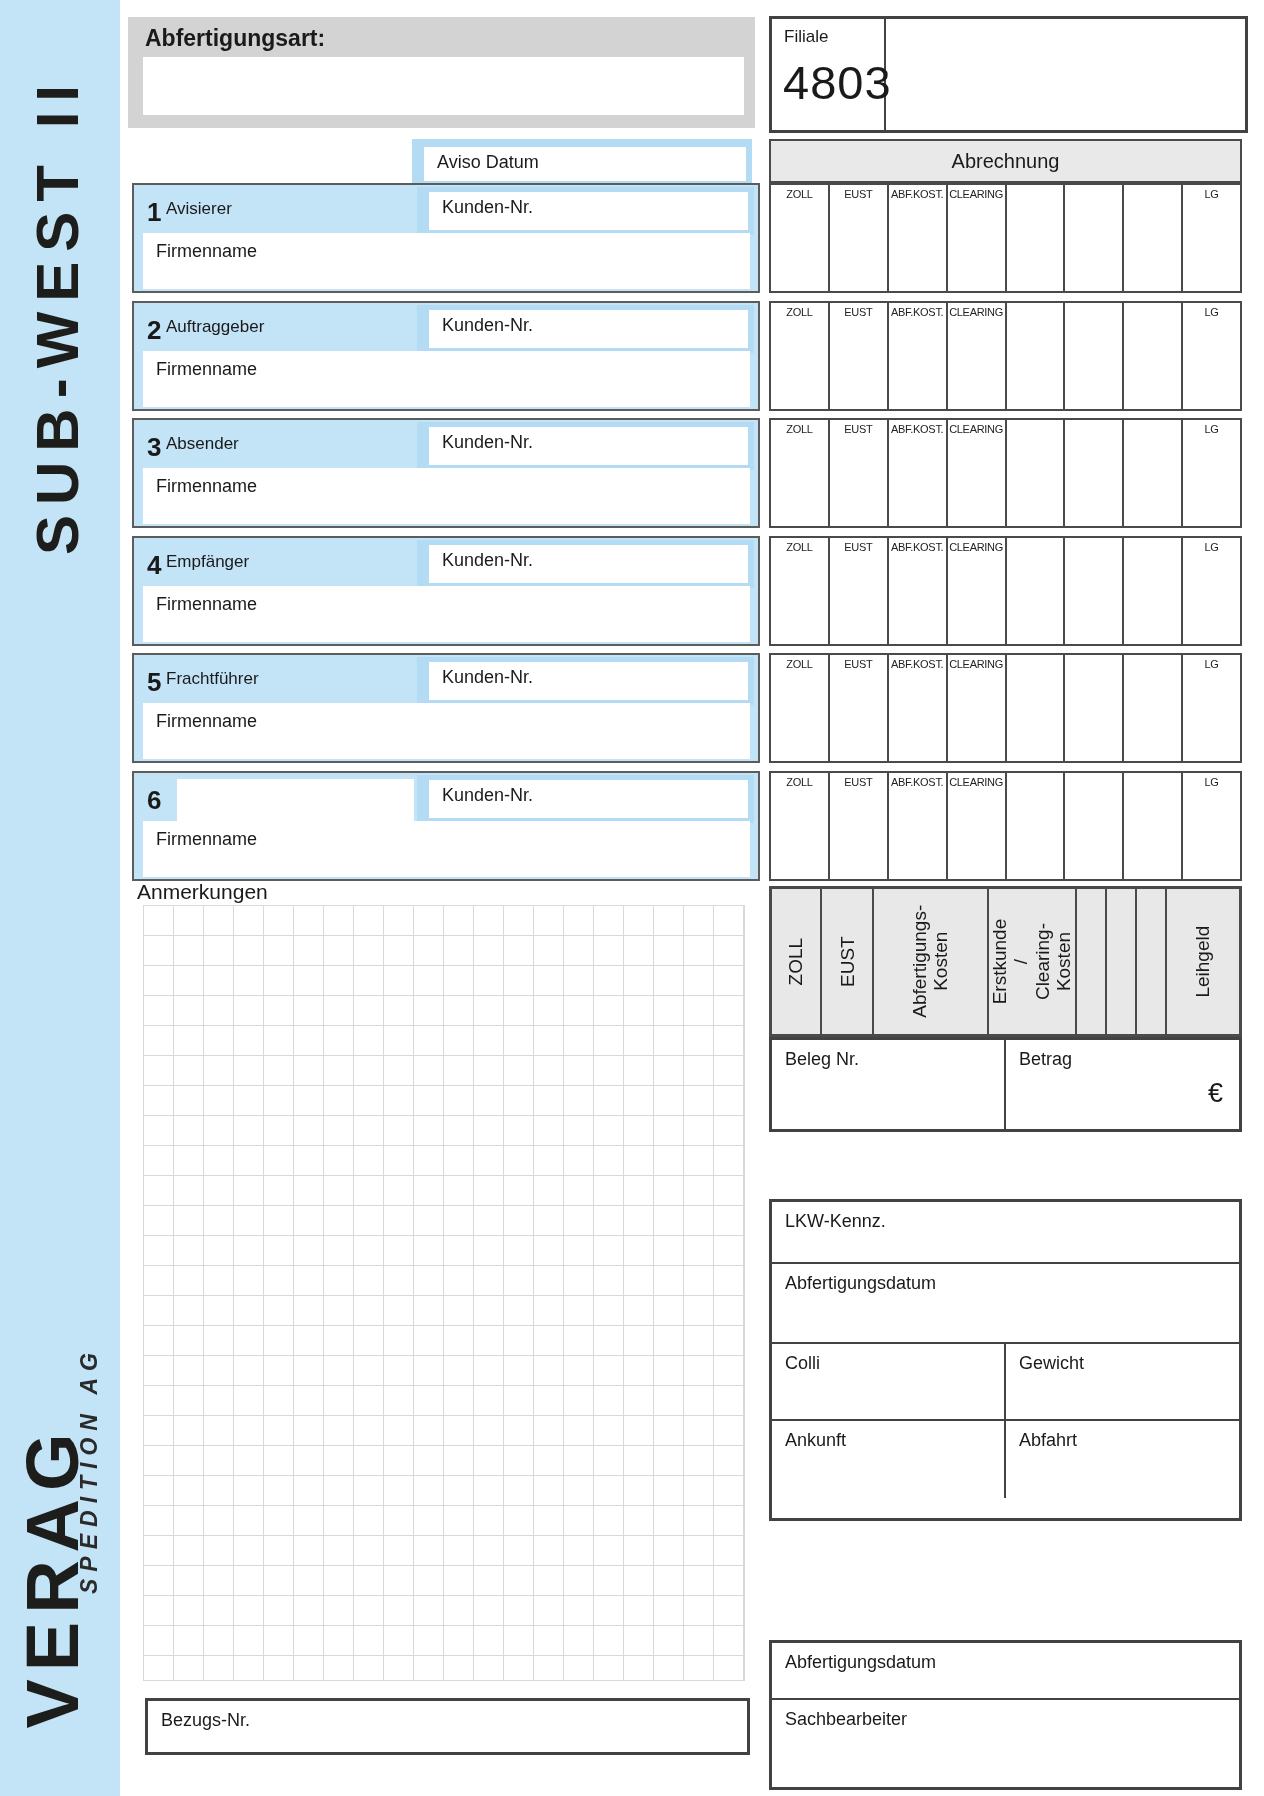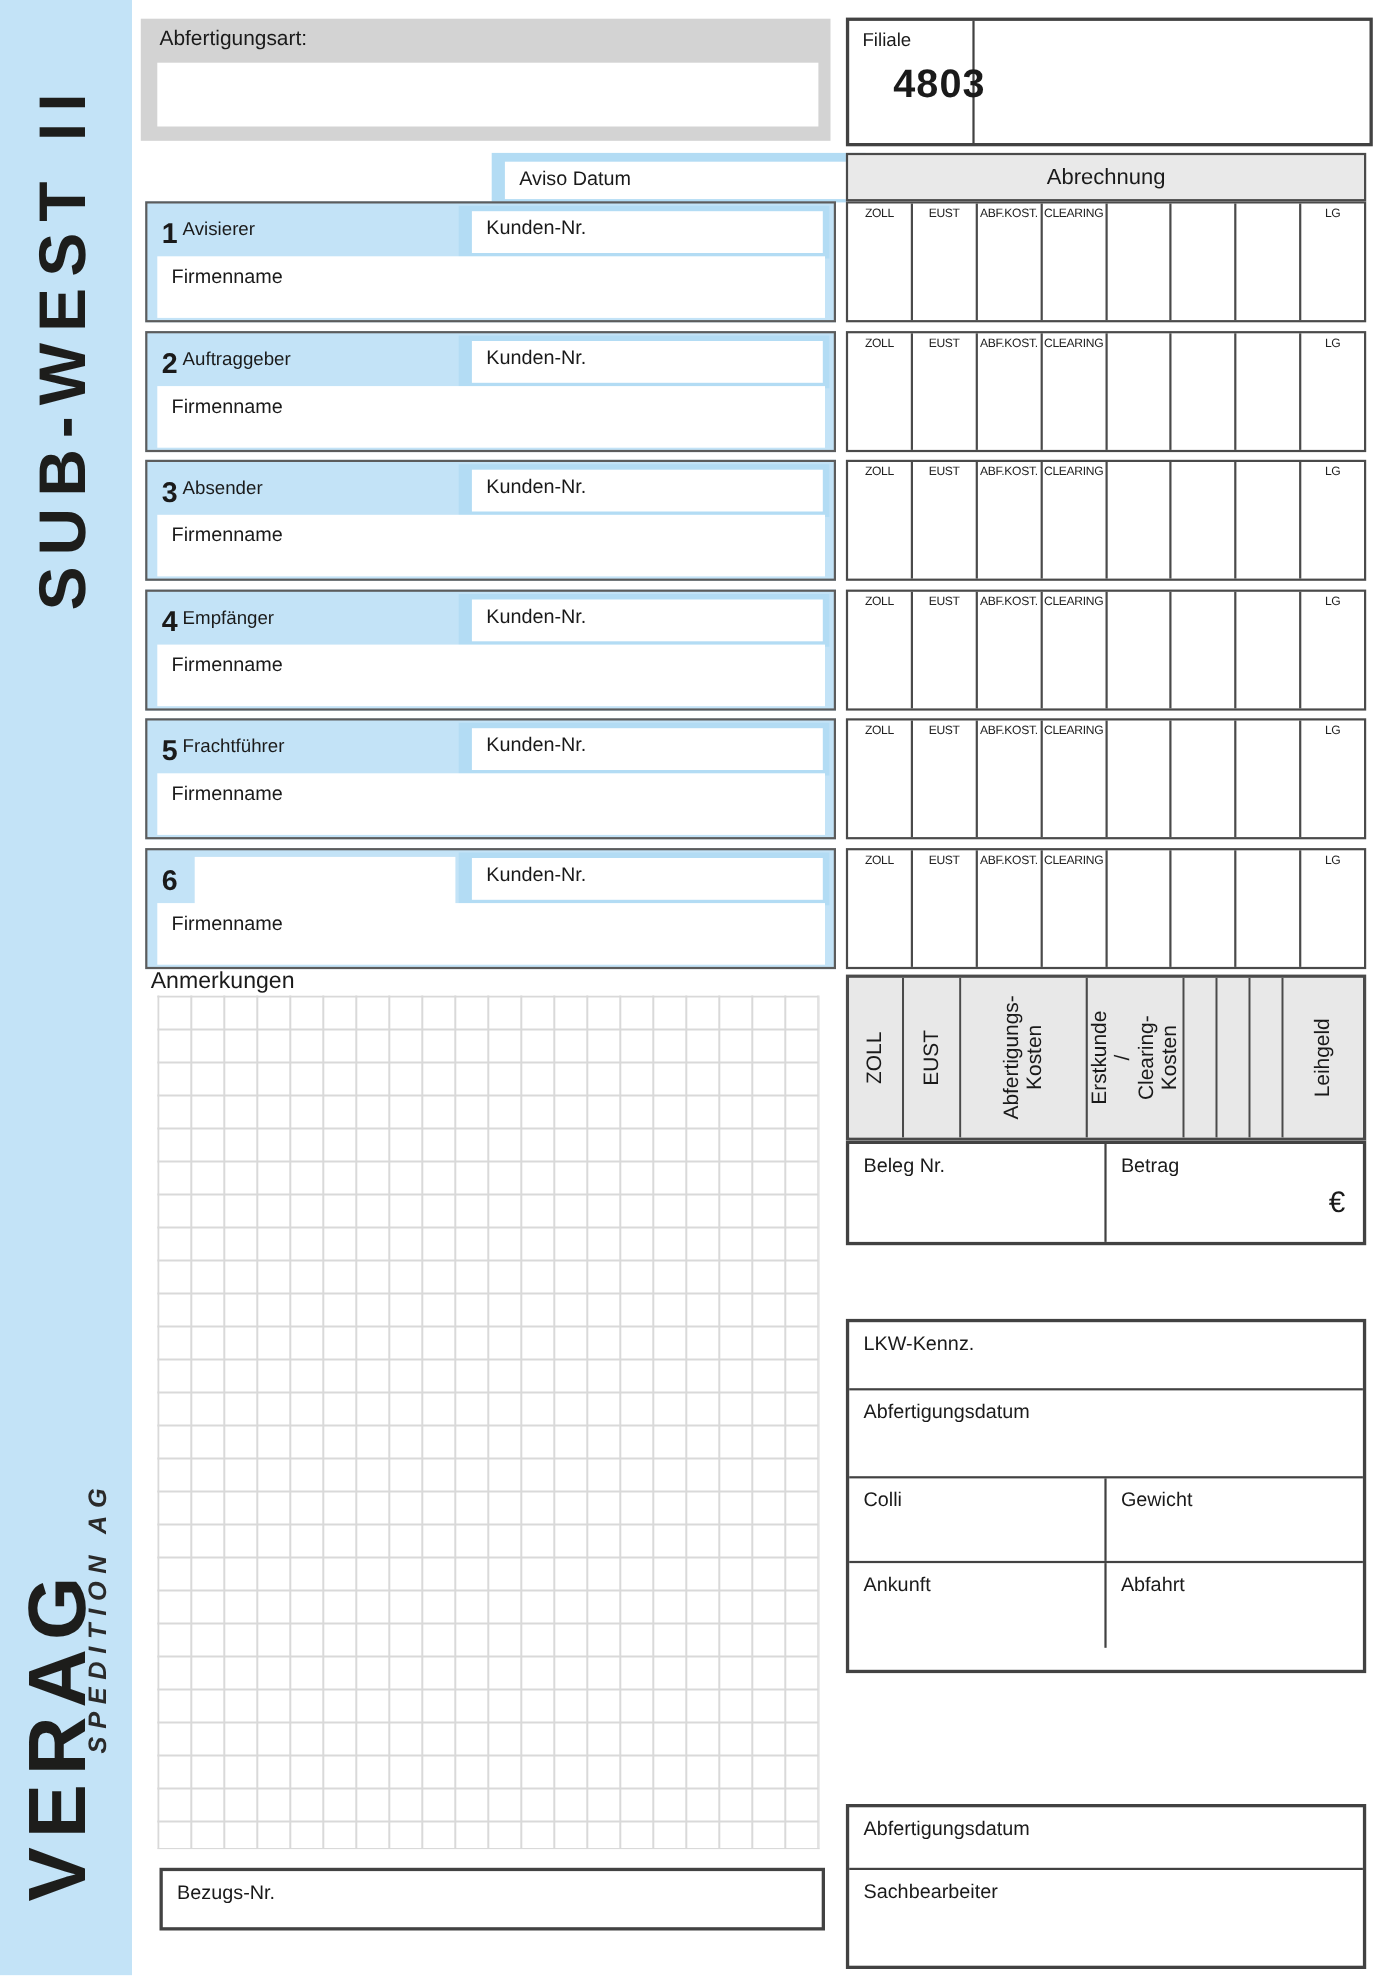--- a/index.html
+++ b/index.html
@@ -8,31 +8,31 @@
 
   
   .sidebar{position:absolute;left:0;top:0;width:120px;height:1796px;background:#c3e3f7;}
   .vtext{position:absolute;white-space:nowrap;transform:translate(-50%,-50%) rotate(-90deg);}
   .product-name{font-size:60px;font-weight:bold;letter-spacing:10px;color:#1d1d1b;}
   .brand-name{font-size:74px;font-weight:bold;letter-spacing:8px;color:#1d1d1b;}
   .brand-sub{font-size:23px;font-weight:bold;font-style:italic;letter-spacing:7px;color:#2a2a2a;}
 
   
   .abf-box{position:absolute;left:128px;top:17px;width:627px;height:111px;background:#d3d3d3;}
-  .abf-label{position:absolute;left:17px;top:8px;font-size:19px;}
+  .abf-label{position:absolute;left:17px;top:8px;font-size:23px;font-weight:bold;}
   .abf-input{position:absolute;left:15px;top:40px;width:601px;height:58px;background:#fff;}
   .filiale-box{position:absolute;left:769px;top:16px;width:473px;height:111px;border:3px solid #424242;
                background:#fff;display:flex;}
   .filiale-cell{width:112px;border-right:2px solid #424242;position:relative;}
   .pos-cell{flex:1;position:relative;}
   .cell-label{position:absolute;left:12px;top:8px;font-size:17px;}
-  .filiale-value{position:absolute;left:11px;top:36px;font-size:36px;font-weight:bold;letter-spacing:1px;margin-left:29px;}
-
-  
-  .aviso-frame{position:absolute;left:412px;top:139px;width:340px;height:45px;background:#b3dcf4;margin-left:35px;}
+  .filiale-value{position:absolute;left:11px;top:36px;font-size:47px;font-weight:normal;letter-spacing:1px;}
+
+  
+  .aviso-frame{position:absolute;left:412px;top:139px;width:340px;height:45px;background:#b3dcf4;}
   .aviso-inner{position:absolute;left:12px;top:8px;right:6px;bottom:3px;background:#fff;}
   .field-label{font-size:18px;display:block;padding:5px 0 0 13px;}
   .section{position:absolute;left:132px;width:628px;height:110px;background:#c3e3f7;
            border:2px solid #5c5c5c;box-sizing:border-box;}
   .sec-num{position:absolute;left:13px;top:12px;font-size:26px;font-weight:bold;}
   .sec-name{position:absolute;left:32px;top:14px;font-size:17px;}
   .sec-name-box{position:absolute;left:43px;top:6px;width:237px;height:50px;background:#fff;}
   .kunden-frame{position:absolute;left:283px;top:2px;width:337px;height:48px;background:#b3dcf4;}
   .kunden-inner{position:absolute;left:12px;top:5px;right:6px;bottom:5px;background:#fff;}
   .firma-box{position:absolute;left:9px;top:48px;width:607px;height:56px;background:#fff;}

